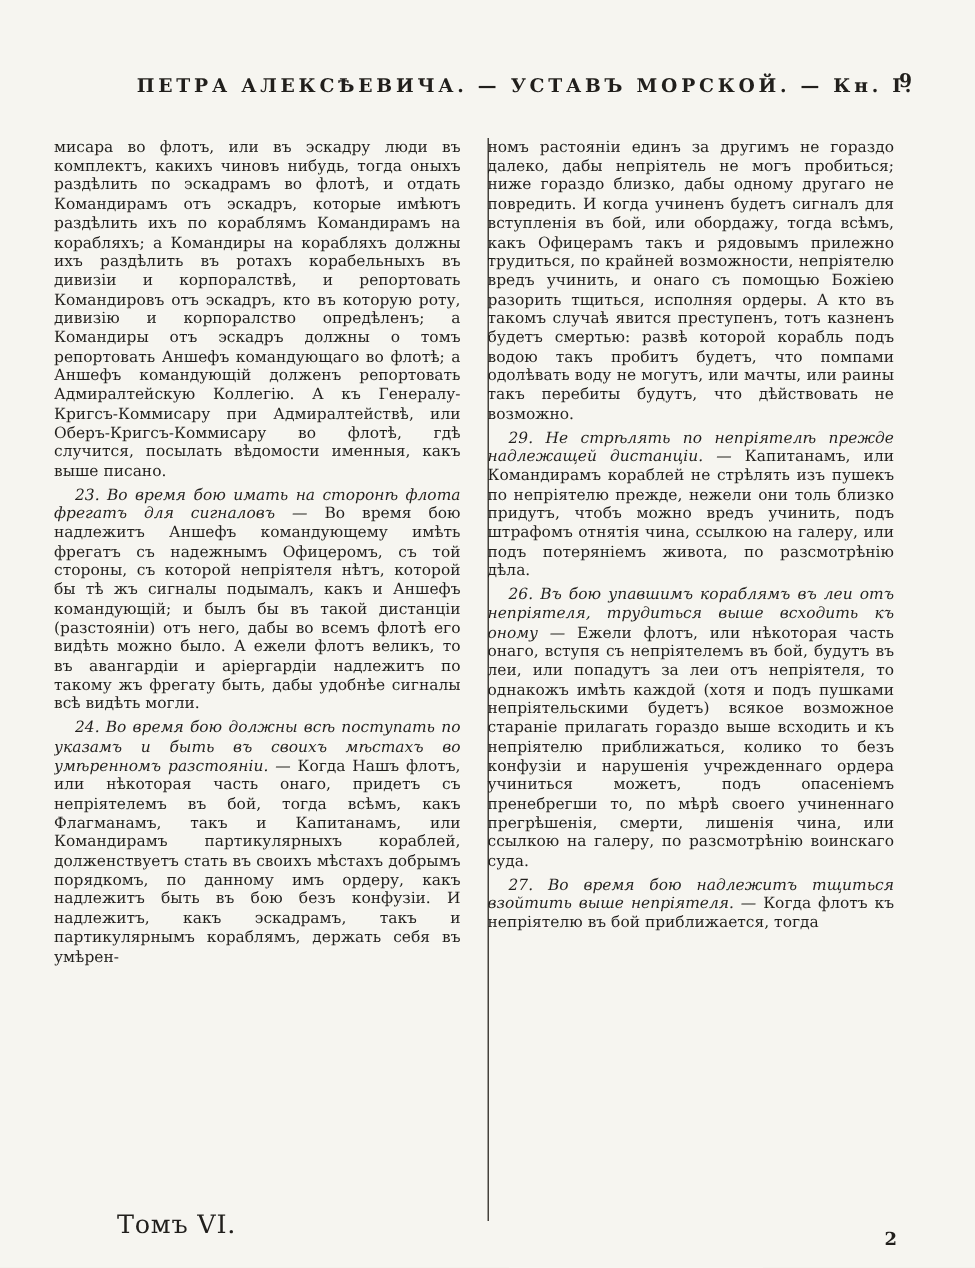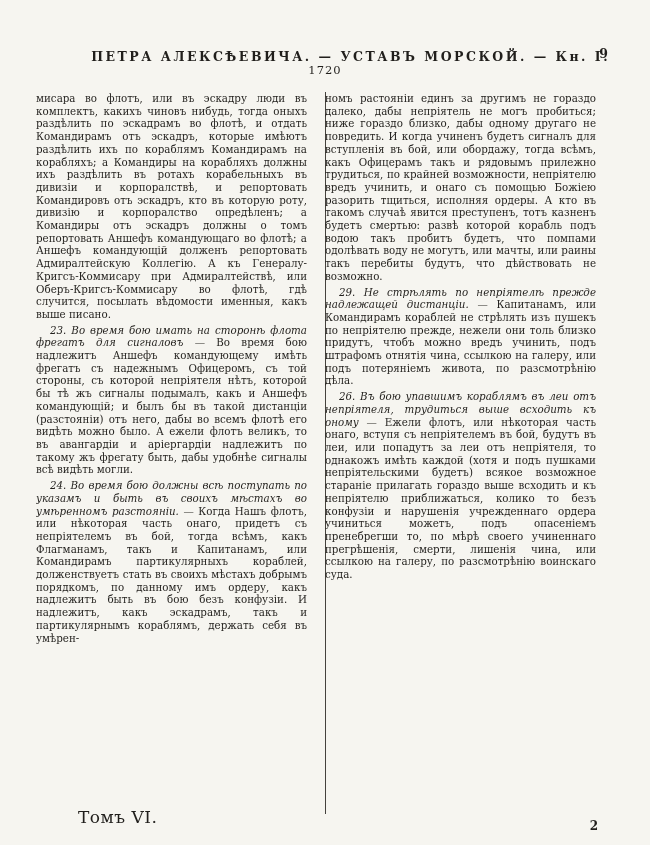--- a/index.html
+++ b/index.html
@@ -93,36 +93,36 @@
 </style>
 </head>
 <body>
 
 <div class="page">
 
   <div class="header">
     <span class="title">ПЕТРА АЛЕКСѢЕВИЧА. — УСТАВЪ МОРСКОЙ. — Кн. I.</span>
     <span class="page-number">9</span>
   </div>
-  <div class="year">1720</div>
 
   <div class="divider"></div>
 
   <div class="columns">
 
     <div class="col">
       <p class="para"><span>мисара во флотъ, или въ эскадру люди въ комплектъ, какихъ чиновъ нибудь, тогда оныхъ раздѣлить по эскадрамъ во флотѣ, и отдать Командирамъ отъ эскадръ, которые имѣютъ раздѣлить ихъ по кораблямъ Командирамъ на корабляхъ; а Командиры на корабляхъ должны ихъ раздѣлить въ ротахъ корабельныхъ въ дивизіи и корпоралствѣ, и репортовать Командировъ отъ эскадръ, кто въ которую роту, дивизію и корпоралство опредѣленъ; а Командиры отъ эскадръ должны о томъ репортовать Аншефъ командующаго во флотѣ; а Аншефъ командующій долженъ репортовать Адмиралтейскую Коллегію. А къ Генералу-Кригсъ-Коммисару при Адмиралтействѣ, или Оберъ-Кригсъ-Коммисару во флотѣ, гдѣ случится, посылать вѣдомости именныя, какъ выше писано.</span></p>
       <p class="para article"><span class="lead">23. Во время бою имать на сторонѣ флота фрегатъ для сигналовъ —</span> <span>Во время бою надлежитъ Аншефъ командующему имѣть фрегатъ съ надежнымъ Офицеромъ, съ той стороны, съ которой непріятеля нѣтъ, которой бы тѣ жъ сигналы подымалъ, какъ и Аншефъ командующій; и былъ бы въ такой дистанціи (разстояніи) отъ него, дабы во всемъ флотѣ его видѣть можно было. А ежели флотъ великъ, то въ авангардіи и аріергардіи надлежитъ по такому жъ фрегату быть, дабы удобнѣе сигналы всѣ видѣть могли.</span></p>
       <p class="para article"><span class="lead">24. Во время бою должны всѣ поступать по указамъ и быть въ своихъ мѣстахъ во умѣренномъ разстояніи. —</span> <span>Когда Нашъ флотъ, или нѣкоторая часть онаго, придетъ съ непріятелемъ въ бой, тогда всѣмъ, какъ Флагманамъ, такъ и Капитанамъ, или Командирамъ партикулярныхъ кораблей, долженствуетъ стать въ своихъ мѣстахъ добрымъ порядкомъ, по данному имъ ордеру, какъ надлежитъ быть въ бою безъ конфузіи. И надлежитъ, какъ эскадрамъ, такъ и партикулярнымъ кораблямъ, держать себя въ умѣрен-</span></p>
     </div>
 
     <div class="col">
       <p class="para"><span>номъ растояніи единъ за другимъ не гораздо далеко, дабы непріятель не могъ пробиться; ниже гораздо близко, дабы одному другаго не повредить. И когда учиненъ будетъ сигналъ для вступленія въ бой, или обордажу, тогда всѣмъ, какъ Офицерамъ такъ и рядовымъ прилежно трудиться, по крайней возможности, непріятелю вредъ учинить, и онаго съ помощью Божіею разорить тщиться, исполняя ордеры. А кто въ такомъ случаѣ явится преступенъ, тотъ казненъ будетъ смертью: развѣ которой корабль подъ водою такъ пробитъ будетъ, что помпами одолѣвать воду не могутъ, или мачты, или раины такъ перебиты будутъ, что дѣйствовать не возможно.</span></p>
       <p class="para article"><span class="lead">29. Не стрѣлять по непріятелѣ прежде надлежащей дистанціи. —</span> <span>Капитанамъ, или Командирамъ кораблей не стрѣлять изъ пушекъ по непріятелю прежде, нежели они толь близко придутъ, чтобъ можно вредъ учинить, подъ штрафомъ отнятія чина, ссылкою на галеру, или подъ потеряніемъ живота, по разсмотрѣнію дѣла.</span></p>
       <p class="para article"><span class="lead">26. Въ бою упавшимъ кораблямъ въ леи отъ непріятеля, трудиться выше всходить къ оному —</span> <span>Ежели флотъ, или нѣкоторая часть онаго, вступя съ непріятелемъ въ бой, будутъ въ леи, или попадутъ за леи отъ непріятеля, то однакожъ имѣть каждой (хотя и подъ пушками непріятельскими будетъ) всякое возможное стараніе прилагать гораздо выше всходить и къ непріятелю приближаться, колико то безъ конфузіи и нарушенія учрежденнаго ордера учиниться можетъ, подъ опасеніемъ пренебрегши то, по мѣрѣ своего учиненнаго прегрѣшенія, смерти, лишенія чина, или ссылкою на галеру, по разсмотрѣнію воинскаго суда.</span></p>
+      <p class="para article"><span class="lead">27. Во время бою надлежитъ тщиться взойтить выше непріятеля. —</span> <span>Когда флотъ къ непріятелю въ бой приближается, тогда</span></p>
     </div>
 
   </div>
 
   <div class="footer-volume">Томъ VI.</div>
   <div class="footer-signature">2</div>
 
 </div>
 
 </body></html>

